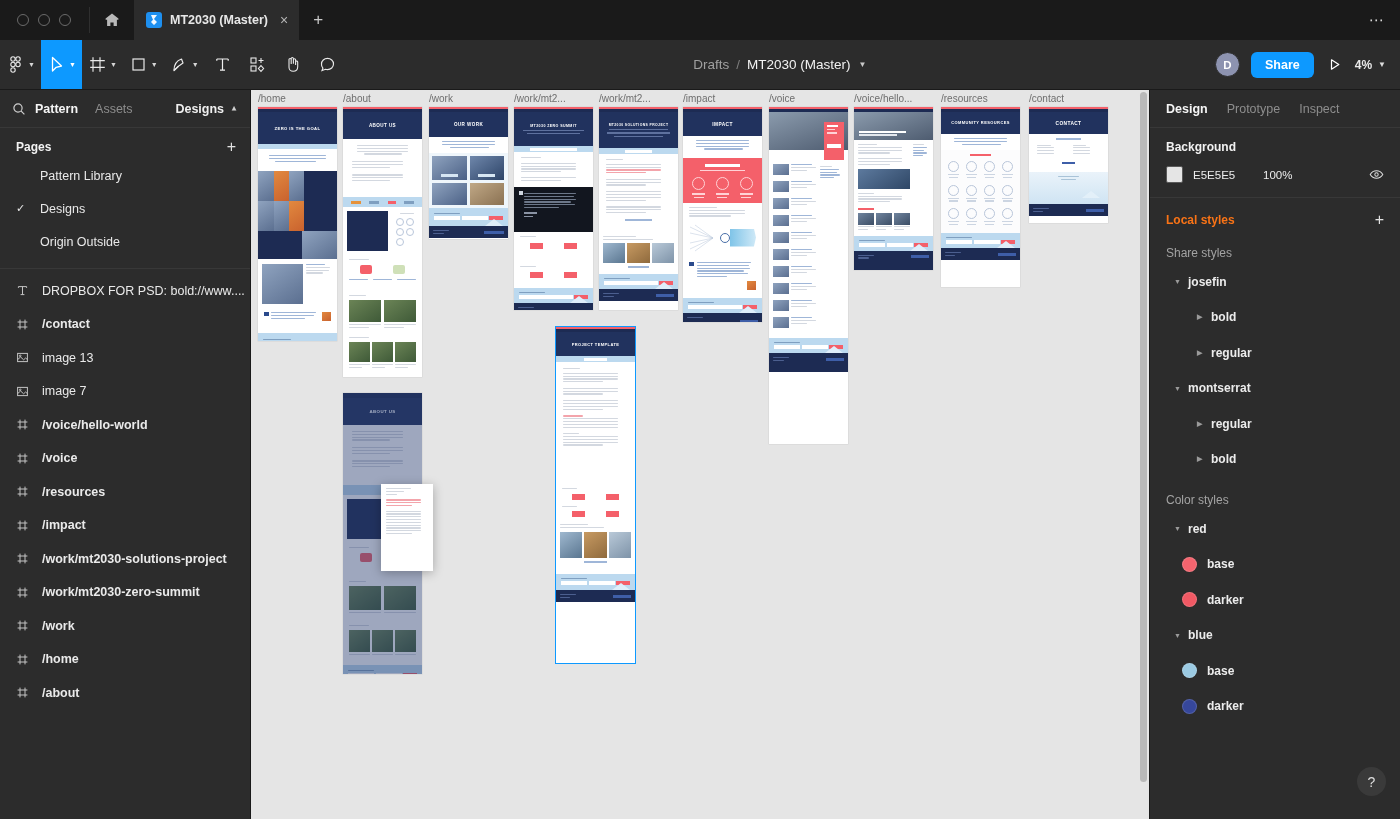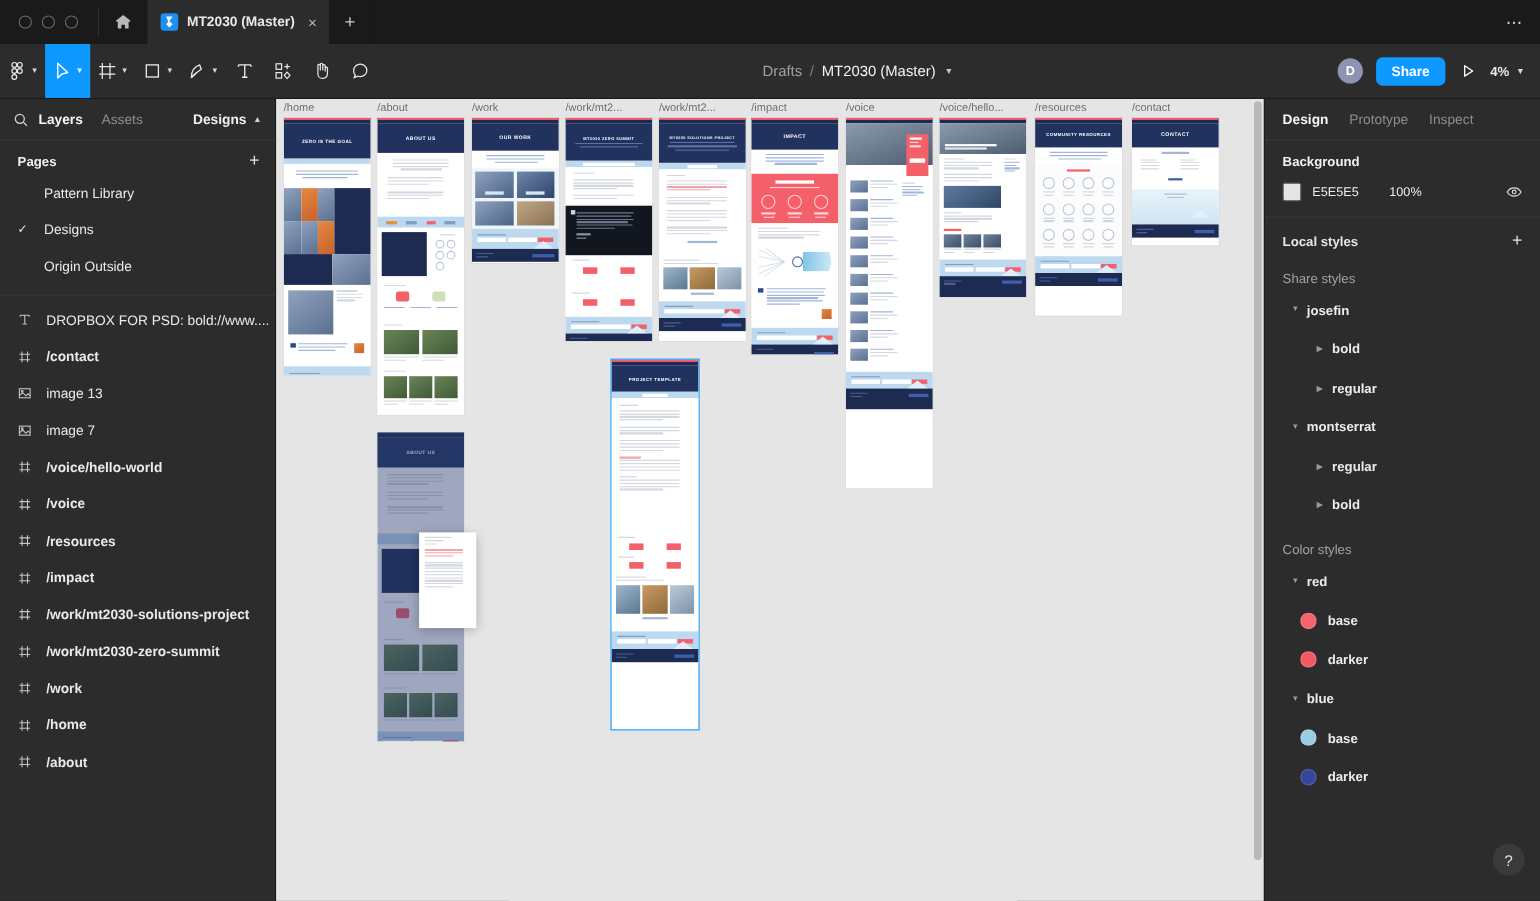--- a/index.html
+++ b/index.html
@@ -184,21 +184,21 @@
   .rp-tab { font-size: 12.5px; color: #8d8d8d; cursor: pointer; }
   .rp-tab.active { color: #f5f5f5; font-weight: bold; }
   .rp-sect { border-bottom: 1px solid #383838; padding: 12px 16px 14px; }
   .rp-sect-title { font-size: 12px; font-weight: bold; color: #f2f2f2; margin-bottom: 12px; }
   .bg-row { display: flex; align-items: center; }
   .swatch-sq { width: 17px; height: 17px; background: #e5e5e5; border: 1px solid #5a5a5a; border-radius: 2px; flex: 0 0 17px; }
   .bg-hex { font-size: 11.5px; color: #ececec; margin-left: 10px; width: 70px; }
   .bg-pct { font-size: 11.5px; color: #ececec; flex: 1; }
   .eye-ico { color: #dcdcdc; display: flex; align-items: center; cursor: pointer; }
   .styles-head { display: flex; align-items: center; justify-content: space-between; padding: 14px 16px 10px; }
-  .styles-title { font-size: 12px; font-weight: bold; color: #e5e5e5; }
+  .styles-title { font-size: 12px; font-weight: bold; color: #f97316; }
   .styles-sub { font-size: 12px; color: #a3a3a3; padding: 8px 16px 4px; }
   .style-group { display: flex; align-items: center; height: 35.5px; padding-left: 24px; font-size: 12px; color: #ececec; cursor: pointer; font-weight: bold; }
   .tri { width: 14px; flex: 0 0 14px; color: #9a9a9a; font-size: 7px; }
   .tri.open { color: #9a9a9a; }
   .style-leaf { display: flex; align-items: center; height: 35.5px; padding-left: 47px; font-size: 12px; color: #ececec; cursor: pointer; font-weight: bold; }
   .swatch-dot { width: 15px; height: 15px; border-radius: 50%; flex: 0 0 15px; margin-right: 10px; border: 1px solid rgba(255,255,255,0.14); }
   .help-fab {
     position: absolute; right: 14px; bottom: 23px; width: 29px; height: 29px;
     border-radius: 50%; background: #3a3a3a; color: #dedede;
     display: flex; align-items: center; justify-content: center; font-size: 14px; cursor: pointer;
@@ -331,21 +331,21 @@
   <div class="body-row">
 
     <div class="left-panel">
       <div class="lp-tabs">
         <span class="lp-search">
           <svg width="14" height="14" viewBox="0 0 14 14" fill="none" stroke="#cfcfcf" stroke-width="1.2">
               <circle cx="6" cy="6" r="4.1"></circle>
               <path d="M9.2 9.2 12.4 12.4"></path>
             </svg>
         </span>
-        <span class="lp-tab active">Layers</span>
+        <span class="lp-tab active">Pattern</span>
         <span class="lp-tab">Assets</span>
         <span class="lp-designs">
           <span>Designs</span>
           <span class="caret">▼</span>
         </span>
       </div>
 
       <div class="pages-sect">
         <div class="pages-head">
           <span class="pages-title">Pages</span>

